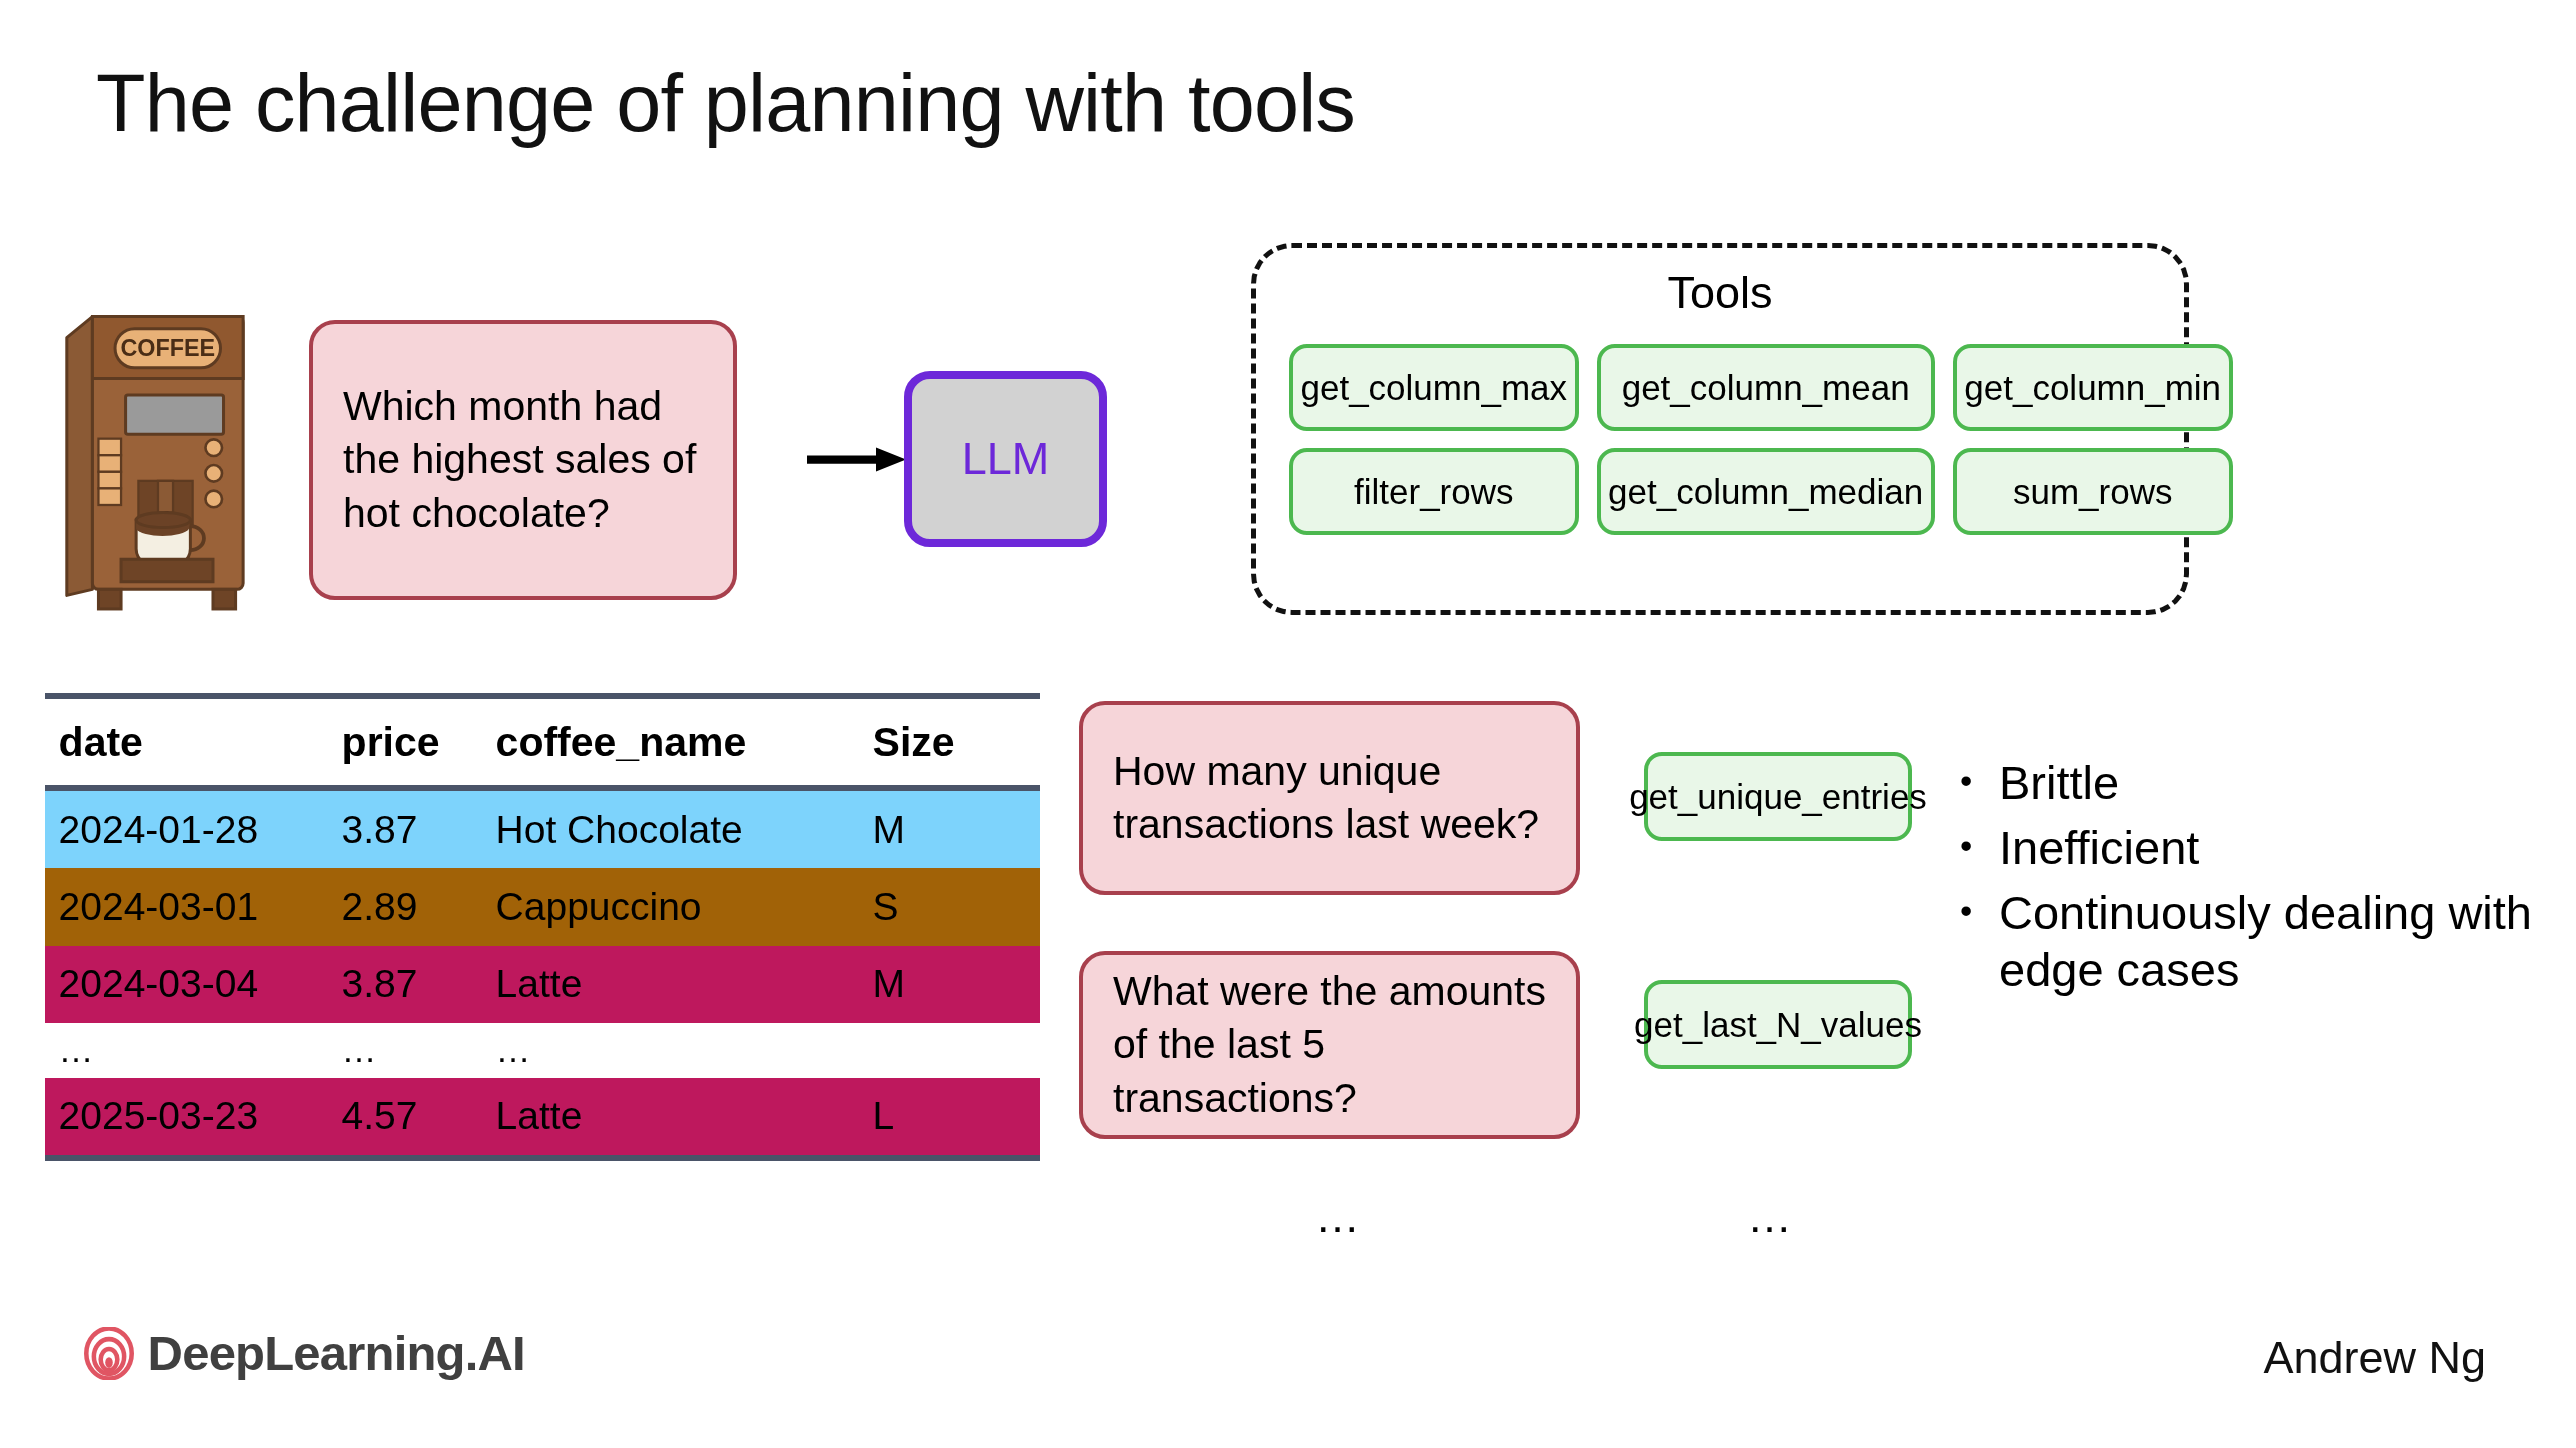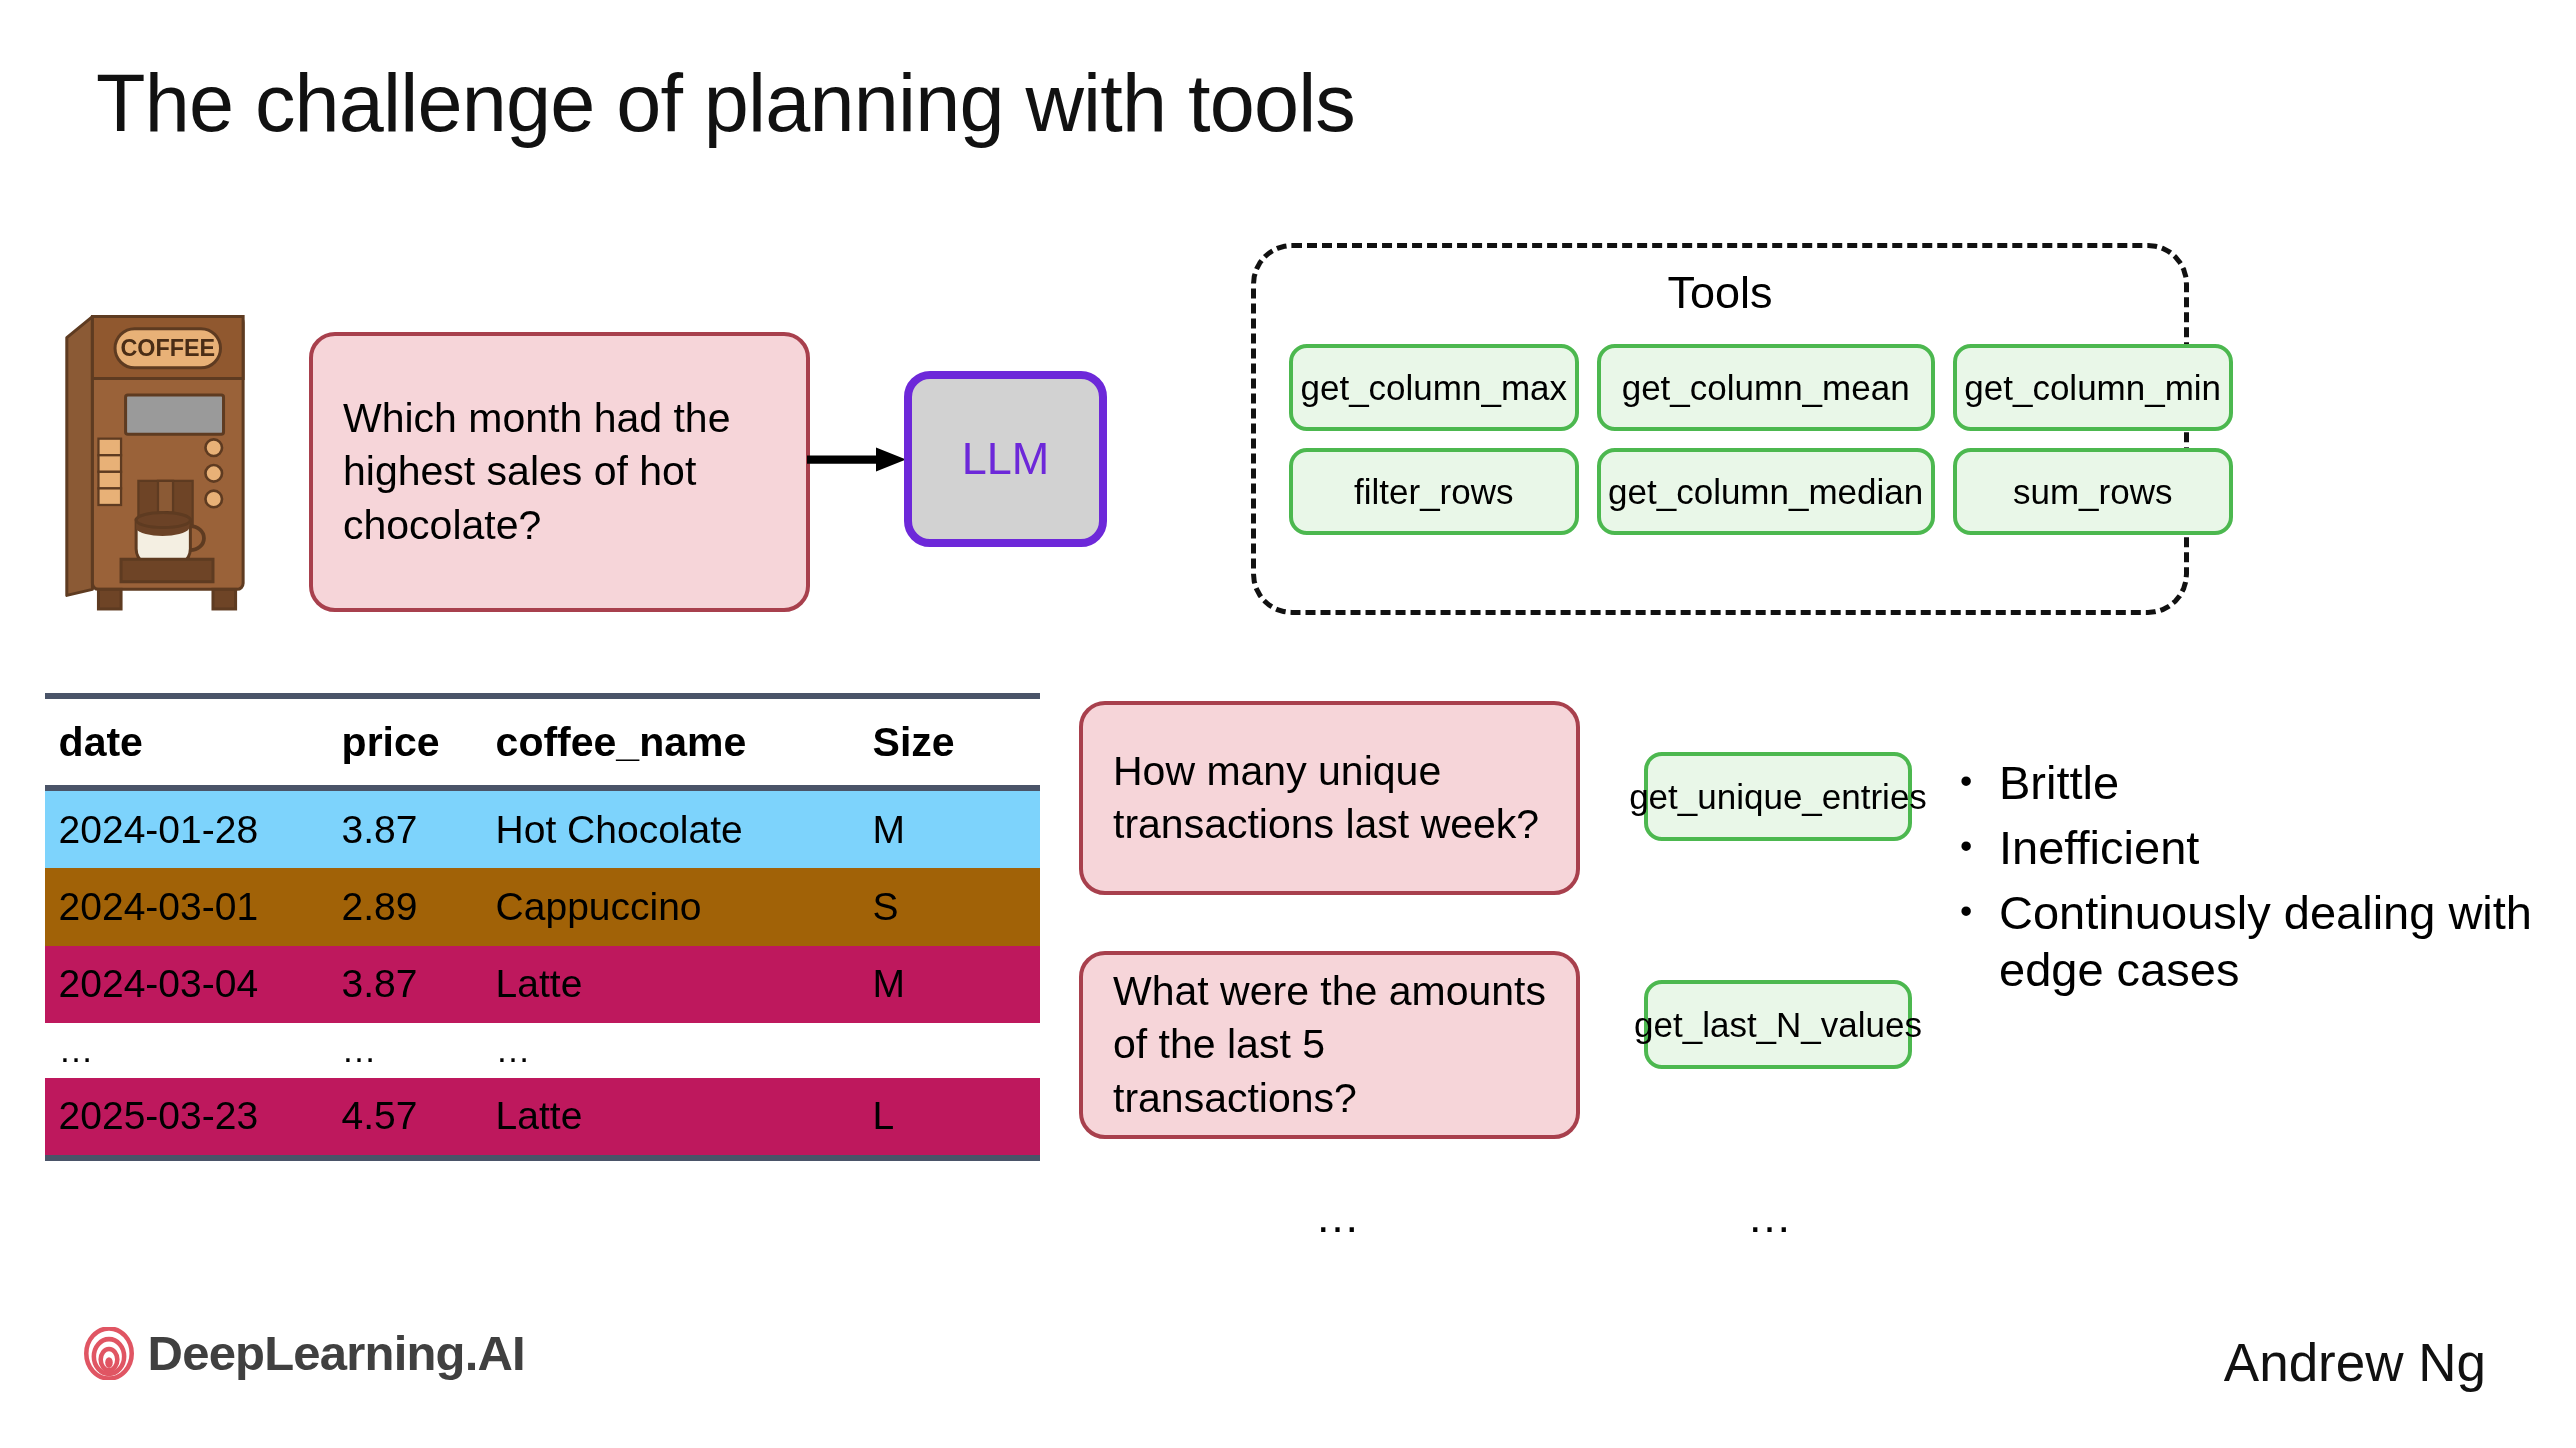--- a/index.html
+++ b/index.html
@@ -50,22 +50,22 @@
     padding: 22.6px 30px;
   }
   .pink-box .txt {
     font-size: 41px;
     line-height: 1.30;
     color: #000;
   }
 
   #q-main {
     left: 309px;
-    top: 332px;
-    width: 501px;
+    top: 320px;
+    width: 428px;
     height: 280px;
   }
   #q-main .txt { font-size: 41px; }
 
   #q-unique {
     left: 1079px;
     top: 701px;
     width: 501px;
     height: 194px;
   }
@@ -250,21 +250,21 @@
   .logo-text {
     font-size: 49px;
     font-weight: 700;
     color: #404040;
     letter-spacing: -0.8px;
   }
   .footer-author {
     position: absolute;
     right: 90px;
     top: 1332px;
-    font-size: 53px;
+    font-size: 45px;
     color: #111;
   }
 </style>
 </head>
 <body>
 
 <div class="slide-title">The challenge of planning with tools</div>
 
 <svg class="coffee-machine" viewBox="0 0 290 430">
 

